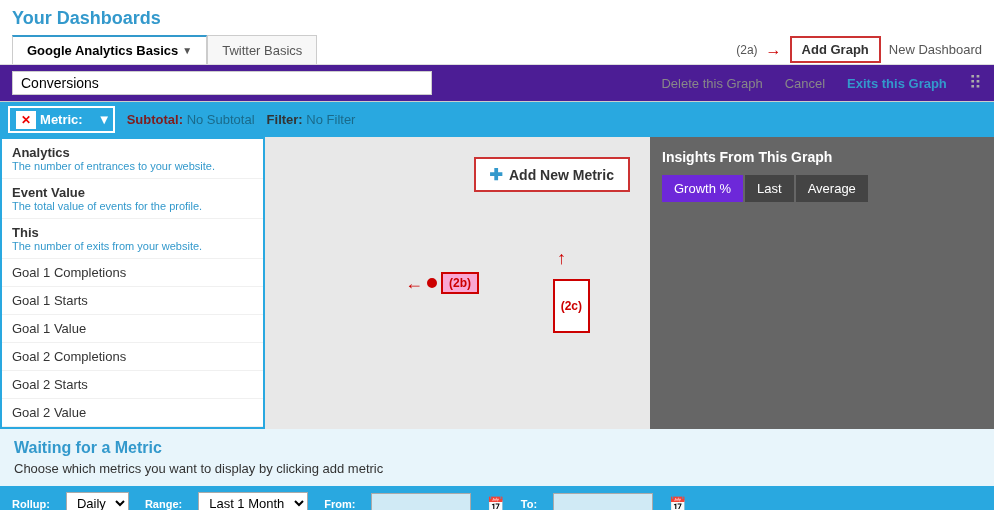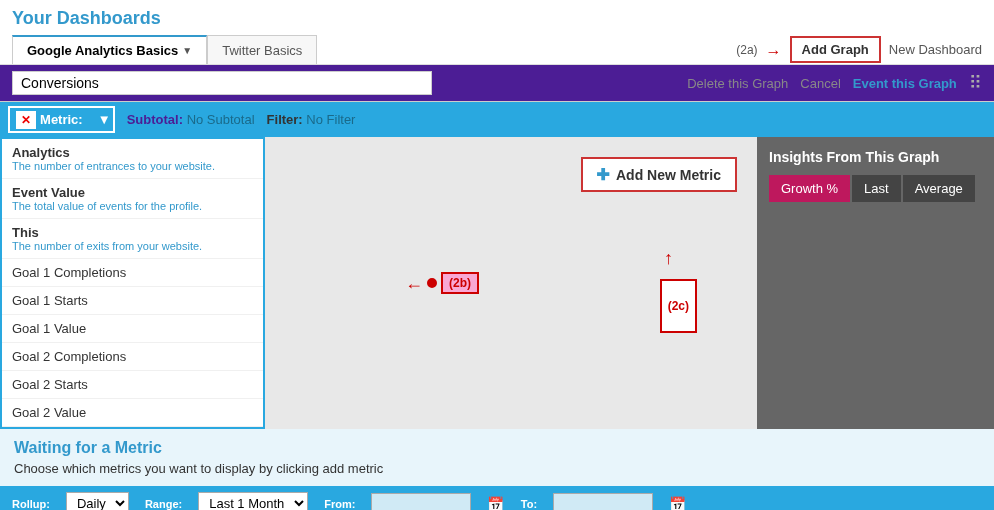--- a/index.html
+++ b/index.html
@@ -21,35 +21,35 @@
 
     
     .main { display: flex; flex-direction: column; height: calc(510px - 70px); }
 
     
     .graph-section { flex: 1; display: flex; flex-direction: column; }
 
     
     .graph-title-bar { display: flex; align-items: center; justify-content: space-between; background: #4c1d95; padding: 6px 12px; border-bottom: 1px solid #ccc; }
     .graph-title-input { border: 1px solid #ccc; padding: 3px 8px; font-size: 14px; width: 420px; }
-    .graph-actions { display: flex; align-items: center; gap: 12px; }
+    .graph-actions { display: flex; align-items: center; gap: 22px; }
     .btn-delete { background: none; border: none; color: #888; cursor: pointer; font-size: 13px; }
     .btn-cancel { background: none; border: none; color: #888; cursor: pointer; font-size: 13px; }
     .btn-save { background: none; border: none; color: #3399cc; cursor: pointer; font-size: 13px; font-weight: bold; }
     .drag-handle { color: #aaa; font-size: 18px; cursor: grab; }
 
     
     .metric-bar { background: #29a8e0; display: flex; align-items: center; padding: 4px 8px; gap: 12px; }
     .metric-close { background: #fff; color: #e00; font-weight: bold; border: none; cursor: pointer; padding: 2px 5px; font-size: 12px; margin-right: 4px; }
     .metric-label { color: #fff; font-size: 13px; font-weight: bold; }
     .metric-dropdown { background: #29a8e0; border: none; color: #fff; font-size: 13px; cursor: pointer; padding: 2px 20px 2px 4px; appearance: none; -webkit-appearance: none; }
     .metric-dropdown-arrow { position: absolute; right: 2px; color: #fff; pointer-events: none; }
     .metric-select-box { background: #29a8e0; border: 2px solid #fff; display: flex; align-items: center; padding: 2px 6px; position: relative; }
     .subtotal { color: #1a6a8a; font-size: 13px; }
-    .subtotal strong { color: #4c1d95; margin-top: 16px; }
+    .subtotal strong { color: #7f1d1d; margin-top: 16px; }
     .filter-label { color: #1a6a8a; font-size: 13px; }
     .filter-label strong { color: #333; }
 
     
     .graph-body { display: flex; flex: 1; }
 
     
     .metric-list { width: 265px; background: #fff; border: 2px solid #29a8e0; overflow-y: auto; flex-shrink: 0; }
     .metric-list-item { padding: 6px 10px; cursor: pointer; border-bottom: 1px solid #f0f0f0; }
     .metric-list-item .item-title { font-size: 13px; color: #333; font-weight: bold; }
@@ -61,25 +61,25 @@
     .annotation-2b { position: absolute; left: 140px; top: 50%; transform: translateY(-50%); display: flex; align-items: center; gap: 4px; }
     .annotation-dot { width: 10px; height: 10px; background: #cc0000; border-radius: 50%; border: 2px solid #cc0000; }
     .annotation-label { border: 2px solid #cc0000; background: #f9a8d4; color: #cc0000; padding: 2px 6px; font-size: 12px; font-weight: bold; }
     .annotation-2c { position: absolute; right: 60px; top: 55%; }
     .annotation-2c-label { border: 2px solid #cc0000; background: #fff; color: #cc0000; padding: 18px 6px; font-size: 12px; font-weight: bold; }
     .add-metric-btn { position: absolute; right: 20px; top: 20px; background: #fff; border: 2px solid #cc3333; color: #333; padding: 6px 14px; font-size: 14px; cursor: pointer; display: flex; align-items: center; gap: 6px; font-weight: bold; }
     .add-metric-plus { font-size: 16px; color: #3399cc; }
     .arrow-up-2c { color: #cc0000; font-size: 18px; position: absolute; right: 84px; top: 38%; }
 
     
-    .insights-panel { width: 237px; background: #666; padding: 12px; flex-shrink: 0; }
+    .insights-panel { width: 344px; background: #666; padding: 12px; flex-shrink: 0; }
     .insights-title { color: #fff; font-size: 14px; font-weight: bold; margin-bottom: 10px; }
     .insights-buttons { display: flex; gap: 2px; }
     .insight-btn { padding: 6px 12px; font-size: 13px; cursor: pointer; border: none; }
-    .insight-btn.active { background: #be185d; color: #fff; }
+    .insight-btn.active { background: #6d28d9; color: #fff; }
     .insight-btn.inactive { background: #444; color: #fff; }
 
     
     .bottom-section { background: #e8f5fb; padding: 10px 14px; }
     .waiting-title { color: #3399cc; font-size: 16px; font-weight: bold; margin-bottom: 4px; }
     .waiting-desc { color: #333; font-size: 13px; margin-bottom: 0; }
 
     
     .footer-bar { background: #29a8e0; padding: 6px 12px; display: flex; align-items: center; gap: 16px; }
     .footer-label { color: #fff; font-size: 11px; font-weight: bold; }
@@ -112,21 +112,21 @@
 </div>
 
 <div class="main">
   <div class="graph-section">
 
     <div class="graph-title-bar">
       <input class="graph-title-input" type="text" value="Conversions" style="">
       <div class="graph-actions">
         <button class="btn-delete">Delete this Graph</button>
         <button class="btn-cancel">Cancel</button>
-        <button class="btn-save">Event this Graph</button>
+        <button class="btn-save">Exits this Graph</button>
         <span class="drag-handle">⠿</span>
       </div>
     </div>
 
     <div class="metric-bar">
       <div class="metric-select-box">
         <button class="metric-close">✕</button>
         <span class="metric-label">Metric:</span>
         <select class="metric-dropdown">
           <option></option>

